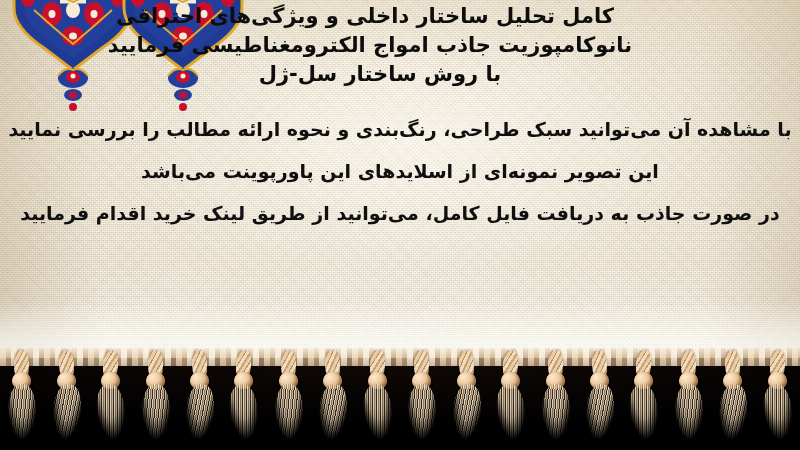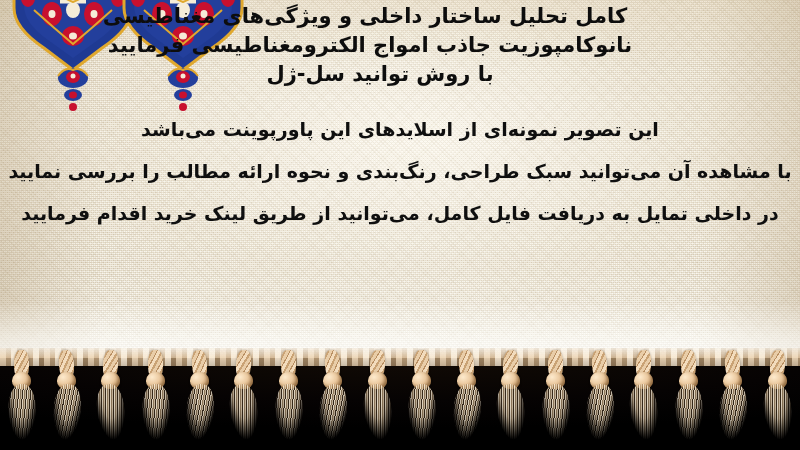--- a/index.html
+++ b/index.html
@@ -294,29 +294,29 @@
           <ellipse cx="0" cy="3" rx="9" ry="6" fill="#233f9c"></ellipse>
           <ellipse cx="0" cy="3" rx="4" ry="3.5" fill="#c8102e"></ellipse>
         </g>
         <circle cx="65" cy="141" r="4" fill="#c8102e"></circle>
       </g>
     </svg>
 
   </div>
 
   <div class="title-block">
-    <div class="title-line l1">کامل تحلیل ساختار داخلی و ویژگی‌های مغناطیسی</div>
+    <div class="title-line l1">کامل تحلیل ساختار داخلی و ویژگی‌های احتراقی</div>
     <div class="title-line l2">نانوکامپوزیت جاذب امواج الکترومغناطیسی فرمایید</div>
-    <div class="title-line l3">با روش توانید سل-ژل</div>
+    <div class="title-line l3">با روش ساختار سل-ژل</div>
   </div>
 
   <div class="body-block">
+    <div class="body-line">با مشاهده آن می‌توانید سبک طراحی، رنگ‌بندی و نحوه ارائه مطالب را بررسی نمایید</div>
     <div class="body-line">این تصویر نمونه‌ای از اسلایدهای این پاورپوینت می‌باشد</div>
-    <div class="body-line">با مشاهده آن می‌توانید سبک طراحی، رنگ‌بندی و نحوه ارائه مطالب را بررسی نمایید</div>
-    <div class="body-line">در داخلی تمایل به دریافت فایل کامل، می‌توانید از طریق لینک خرید اقدام فرمایید</div>
+    <div class="body-line">در صورت جاذب به دریافت فایل کامل، می‌توانید از طریق لینک خرید اقدام فرمایید</div>
   </div>
 
   <div class="black-band"></div>
   <div class="fringe-felt"></div>
   <div class="fringe-row" id="fringe-row">
       <div class="tassel" style="left: 5.22222px;">
         <div class="cord"></div>
         <div class="knot"></div>
         <div class="skirt"></div>
       </div>

